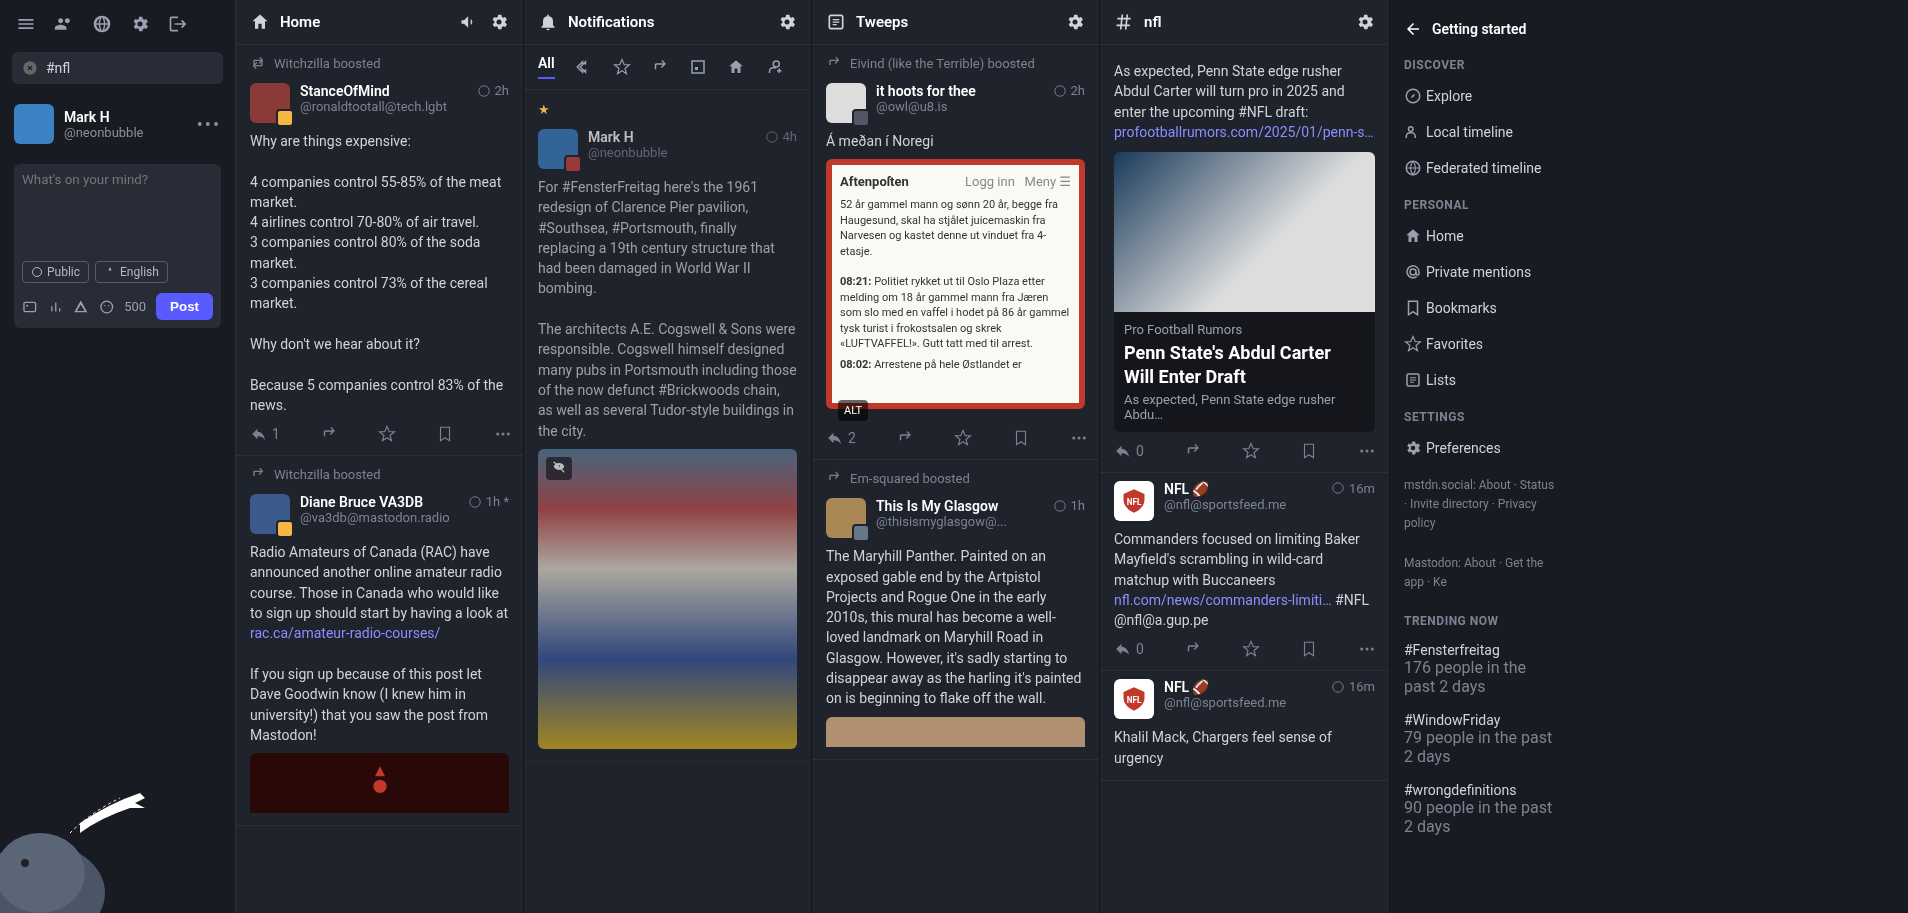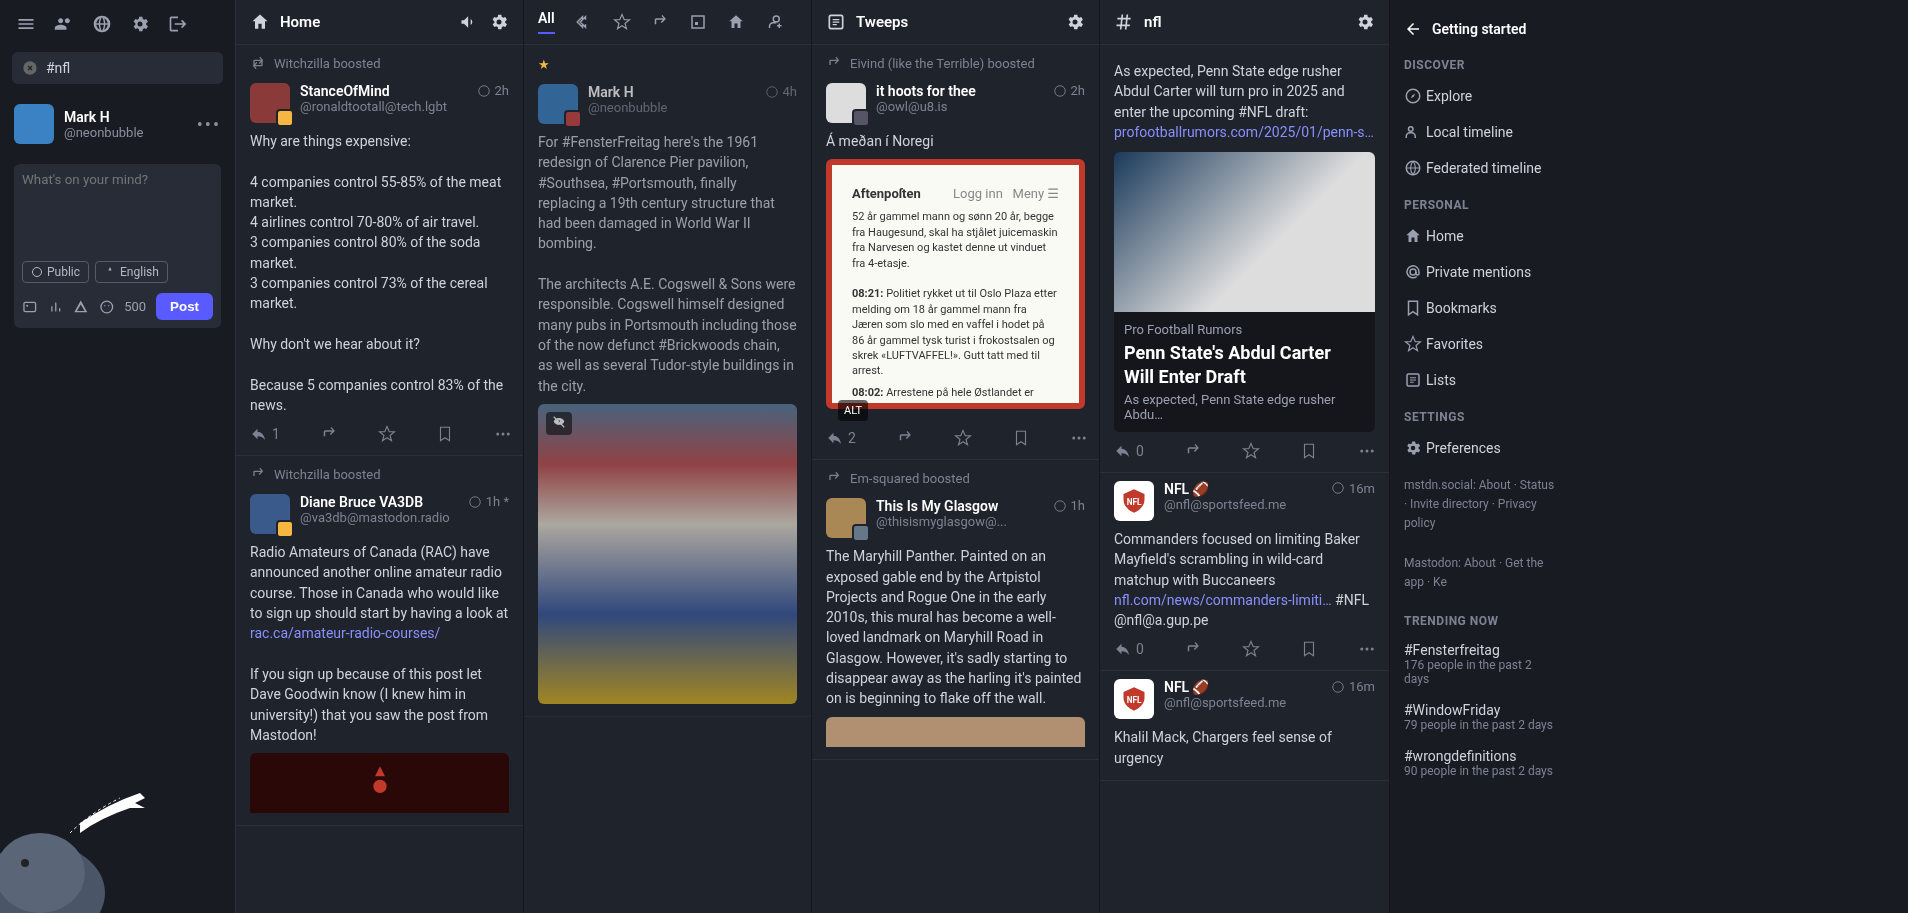--- a/index.html
+++ b/index.html
@@ -212,21 +212,21 @@
   gap: 4px;
   padding: 9px 6px;
   color: #d0d3dc;
   cursor: pointer;
   border-radius: 4px;
 }
 .nav-item svg { width: 18px; height: 18px; fill: #9ba0b0; }
 .footer-txt { color: #7d8293; font-size: 12px; padding: 10px 6px; line-height: 1.6; }
 .trend-item { padding: 8px 6px; }
 .trend-tag { color: #d0d3dc; font-size: 14px; }
-.trend-sub { color: #7d8293; font-size: 12px; }
+.trend-sub { color: #7d8293; font-size: 16px; }
 ::-webkit-scrollbar { width: 6px; }
 ::-webkit-scrollbar-thumb { background: #3a3f4d; border-radius: 3px; }
 </style>
 </head>
 <body>
 
 <div class="sidebar-left">
   <div class="top-icons">
     <svg viewBox="0 0 24 24">
         <path d="M3 6h18v2H3zm0 5h18v2H3zm0 5h18v2H3z"></path>
@@ -413,20 +413,29 @@
       <div style="width:100%;height:60px;background:#2a0808;border-radius:6px 6px 0 0;margin-top:8px;position:relative">
         <svg style="position:absolute;left:50%;top:10px;transform:translateX(-50%)" width="40" height="40" viewBox="0 0 24 24">
             <path d="M12 2l3 6h-6l3-6zm0 8a4 4 0 100 8 4 4 0 000-8z" fill="#c0392b"></path>
           </svg>
       </div>
     </div>
   </div>
 </div>
 
 <div class="column">
+  <div class="col-header">
+    <svg viewBox="0 0 24 24">
+        <path d="M12 22a2 2 0 002-2h-4a2 2 0 002 2zm6-6V11a6 6 0 00-5-5.9V4a1 1 0 00-2 0v1.1A6 6 0 006 11v5l-2 2v1h16v-1l-2-2z"></path>
+      </svg>
+    <span class="title">Notifications</span>
+    <svg viewBox="0 0 24 24">
+        <path d="M19.4 13l.1-1-.1-1 2.1-1.6-2-3.5-2.5 1a7 7 0 00-1.7-1l-.4-2.6h-4l-.4 2.6a7 7 0 00-1.7 1l-2.5-1-2 3.5L6.5 11l-.1 1 .1 1-2.1 1.6 2 3.5 2.5-1a7 7 0 001.7 1l.4 2.6h4l.4-2.6a7 7 0 001.7-1l2.5 1 2-3.5L19.4 13zM12 15a3 3 0 110-6 3 3 0 010 6z"></path>
+      </svg>
+  </div>
   <div class="tabs-row">
     <span class="tab active">All</span>
     <svg viewBox="0 0 24 24">
         <path d="M10 9V5l-7 7 7 7v-4M14 9V5l-7 7 7 7v-4" fill="none" stroke="#9ba0b0" stroke-width="2"></path>
       </svg>
     <svg viewBox="0 0 24 24">
         <path d="M12 17l-6 4 2-7-6-5h7l3-7 3 7h7l-6 5 2 7-6-4z" fill="none" stroke="#9ba0b0" stroke-width="1.5"></path>
       </svg>
     <svg viewBox="0 0 24 24">
         <path d="M7 7h10l-3-3 1.4-1.4L19.8 8l-5.4 5.4L13 12l3-3H7v6H5V9a2 2 0 012-2z"></path>
@@ -504,21 +513,21 @@
           <div class="hn">@owl@u8.is</div>
         </div>
         <div class="meta-right">
           <svg viewBox="0 0 24 24">
               <circle cx="12" cy="12" r="9" fill="none" stroke="#7d8293" stroke-width="1.5"></circle>
             </svg>
           <span>2h</span>
         </div>
       </div>
       <div class="post-content">Á meðan í Noregi</div>
-      <div class="article-img news-clip" style="color:#333;font-size:11px;padding:20px;line-height:1.4">
+      <div class="article-img news-clip" style="color:#333;font-size:11px;padding:8px;line-height:1.4">
         <div style="display:flex;justify-content:space-between;font-size:13px;margin-bottom:6px">
             <b>Aftenpoſten</b>
             <span style="color:#888">Logg inn &nbsp; Meny ☰</span>
           </div>
         52 år gammel mann og sønn 20 år, begge fra Haugesund, skal ha stjålet juicemaskin fra Narvesen og kastet denne ut vinduet fra 4-etasje.<br><br>
         <b>08:21:</b> Politiet rykket ut til Oslo Plaza etter melding om 18 år gammel mann fra Jæren som slo med en vaffel i hodet på 86 år gammel tysk turist i frokostsalen og skrek «LUFTVAFFEL!». Gutt tatt med til arrest.
         <div class="alt-badge" style="top:auto;bottom:-18px;left:6px">ALT</div>
         <div style="margin-top:6px"><b>08:02:</b> Arrestene på hele Østlandet er</div>
       </div>
       <div class="actions" style="margin-top:20px">

